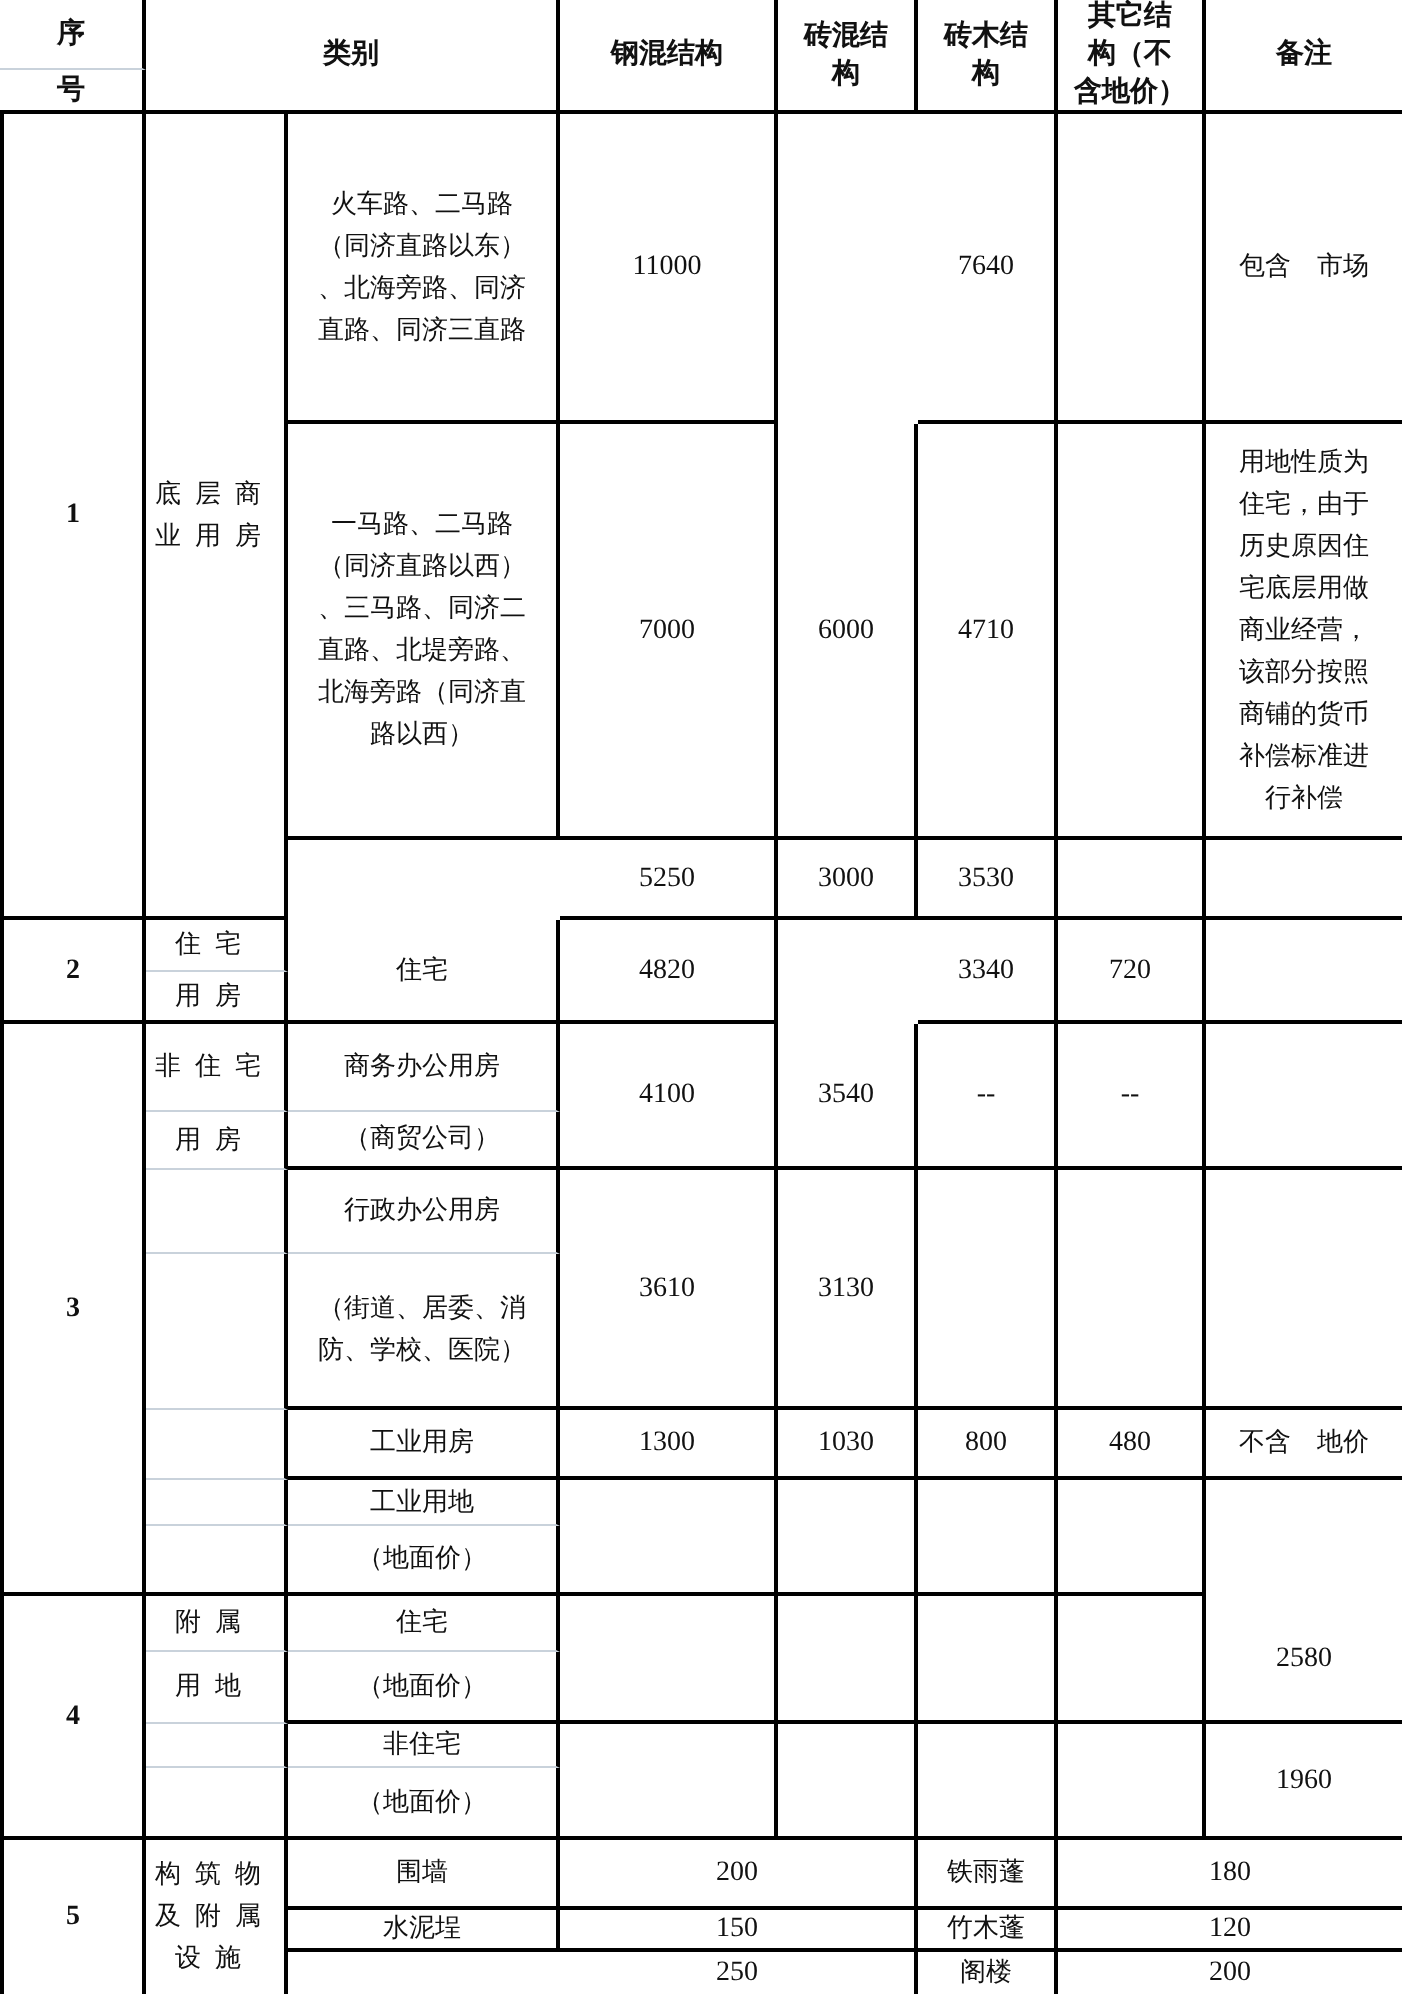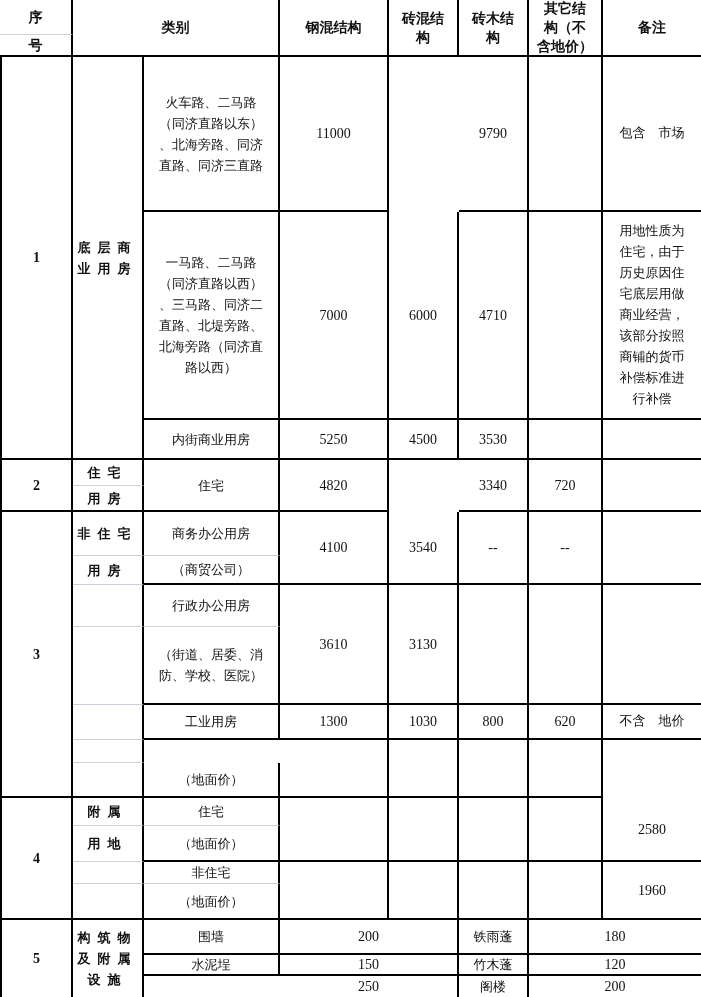--- a/index.html
+++ b/index.html
@@ -21,24 +21,24 @@
     display:flex;align-items:center;justify-content:center;
     text-align:center;white-space:pre-line;overflow:hidden;
     font-size:13px;line-height:21px;
     box-sizing:border-box;
   }
   .fb{border-bottom:1px solid #c9d2db;}
   .nb{border-bottom:none;}
   .nr{border-right:none;}
   .bl{border-left:2px solid #000;}
   .hdr{font-weight:bold;font-size:14px;line-height:19px;}
-  .sp{letter-spacing:7px;font-weight:bold;}
+  .sp{letter-spacing:7px;}
   .num{font-size:14px;font-family:"Liberation Serif","DejaVu Serif",serif;letter-spacing:0;}
   .seq{font-size:14px;font-weight:bold;font-family:"Liberation Serif","DejaVu Serif",serif;}
-  .rem{font-size:13px;line-height:21px;font-family:Liberation Mono, monospace;}
+  .rem{font-size:13px;line-height:21px;}
 </style>
 </head>
 <body>
 
 <div class="t">
 
   <div class="c fb hdr" style="grid-area:1/1/2/2">序</div>
   <div class="c hdr" style="grid-area:2/1/3/2">号</div>
   <div class="c hdr" style="grid-area:1/4/3/5">钢混结构</div>
   <div class="c hdr" style="grid-area:1/2/3/4">类别</div>
@@ -53,21 +53,21 @@
 
   <div class="c bl seq" style="grid-area:3/1/6/2">1</div>
   <div class="c sp" style="grid-area:3/2/6/3">底层商
 业用房</div>
 
   <div class="c" style="grid-area:3/3/4/4">火车路、二马路
 （同济直路以东）
 、北海旁路、同济
 直路、同济三直路</div>
   <div class="c num" style="grid-area:3/4/4/5">11000</div>
-  <div class="c num" style="grid-area:3/6/4/7">9790</div>
+  <div class="c num" style="grid-area:3/6/4/7">7640</div>
   <div class="c" style="grid-area:3/7/4/8"></div>
   <div class="c nr rem" style="grid-area:3/8/4/9">包含　市场</div>
 
   <div class="c" style="grid-area:4/3/5/4">一马路、二马路
 （同济直路以西）
 、三马路、同济二
 直路、北堤旁路、
 北海旁路（同济直
 路以西）</div>
   <div class="c num" style="grid-area:4/4/5/5">7000</div>
@@ -77,23 +77,22 @@
   <div class="c nr rem" style="grid-area:4/8/5/9">用地性质为
 住宅，由于
 历史原因住
 宅底层用做
 商业经营，
 该部分按照
 商铺的货币
 补偿标准进
 行补偿</div>
 
-  <div class="c" style="grid-area:5/3/6/4">内街商业用房</div>
   <div class="c num" style="grid-area:5/4/6/5">5250</div>
-  <div class="c num" style="grid-area:5/5/6/6">4500</div>
+  <div class="c num" style="grid-area:5/5/6/6">3000</div>
   <div class="c num" style="grid-area:5/6/6/7">3530</div>
   <div class="c" style="grid-area:5/7/6/8"></div>
   <div class="c nr" style="grid-area:5/8/6/9"></div>
 
   <div class="c bl seq" style="grid-area:6/1/8/2">2</div>
   <div class="c sp fb" style="grid-area:6/2/7/3">住宅</div>
   <div class="c sp" style="grid-area:7/2/8/3">用房</div>
   <div class="c" style="grid-area:6/3/8/4">住宅</div>
   <div class="c num" style="grid-area:6/4/8/5">4820</div>
   <div class="c num" style="grid-area:6/6/8/7">3340</div>
@@ -123,23 +122,24 @@
   <div class="c num" style="grid-area:10/4/12/5">3610</div>
   <div class="c num" style="grid-area:10/5/12/6">3130</div>
   <div class="c" style="grid-area:10/6/12/7"></div>
   <div class="c" style="grid-area:10/7/12/8"></div>
   <div class="c nr" style="grid-area:10/8/12/9"></div>
 
   <div class="c" style="grid-area:12/3/13/4">工业用房</div>
   <div class="c num" style="grid-area:12/4/13/5">1300</div>
   <div class="c num" style="grid-area:12/5/13/6">1030</div>
   <div class="c num" style="grid-area:12/6/13/7">800</div>
-  <div class="c num" style="grid-area:12/7/13/8">620</div>
+  <div class="c num" style="grid-area:12/7/13/8">480</div>
   <div class="c nr rem" style="grid-area:12/8/13/9">不含　地价</div>
 
+  <div class="c fb" style="grid-area:13/3/14/4">工业用地</div>
   <div class="c" style="grid-area:14/3/15/4">（地面价）</div>
   <div class="c" style="grid-area:13/4/15/5"></div>
   <div class="c" style="grid-area:13/5/15/6"></div>
   <div class="c" style="grid-area:13/6/15/7"></div>
   <div class="c" style="grid-area:13/7/15/8"></div>
 
   <div class="c bl seq" style="grid-area:15/1/19/2">4</div>
   <div class="c sp fb" style="grid-area:15/2/16/3">附属</div>
   <div class="c sp fb" style="grid-area:16/2/17/3">用地</div>
   <div class="c fb" style="grid-area:17/2/18/3"></div>

